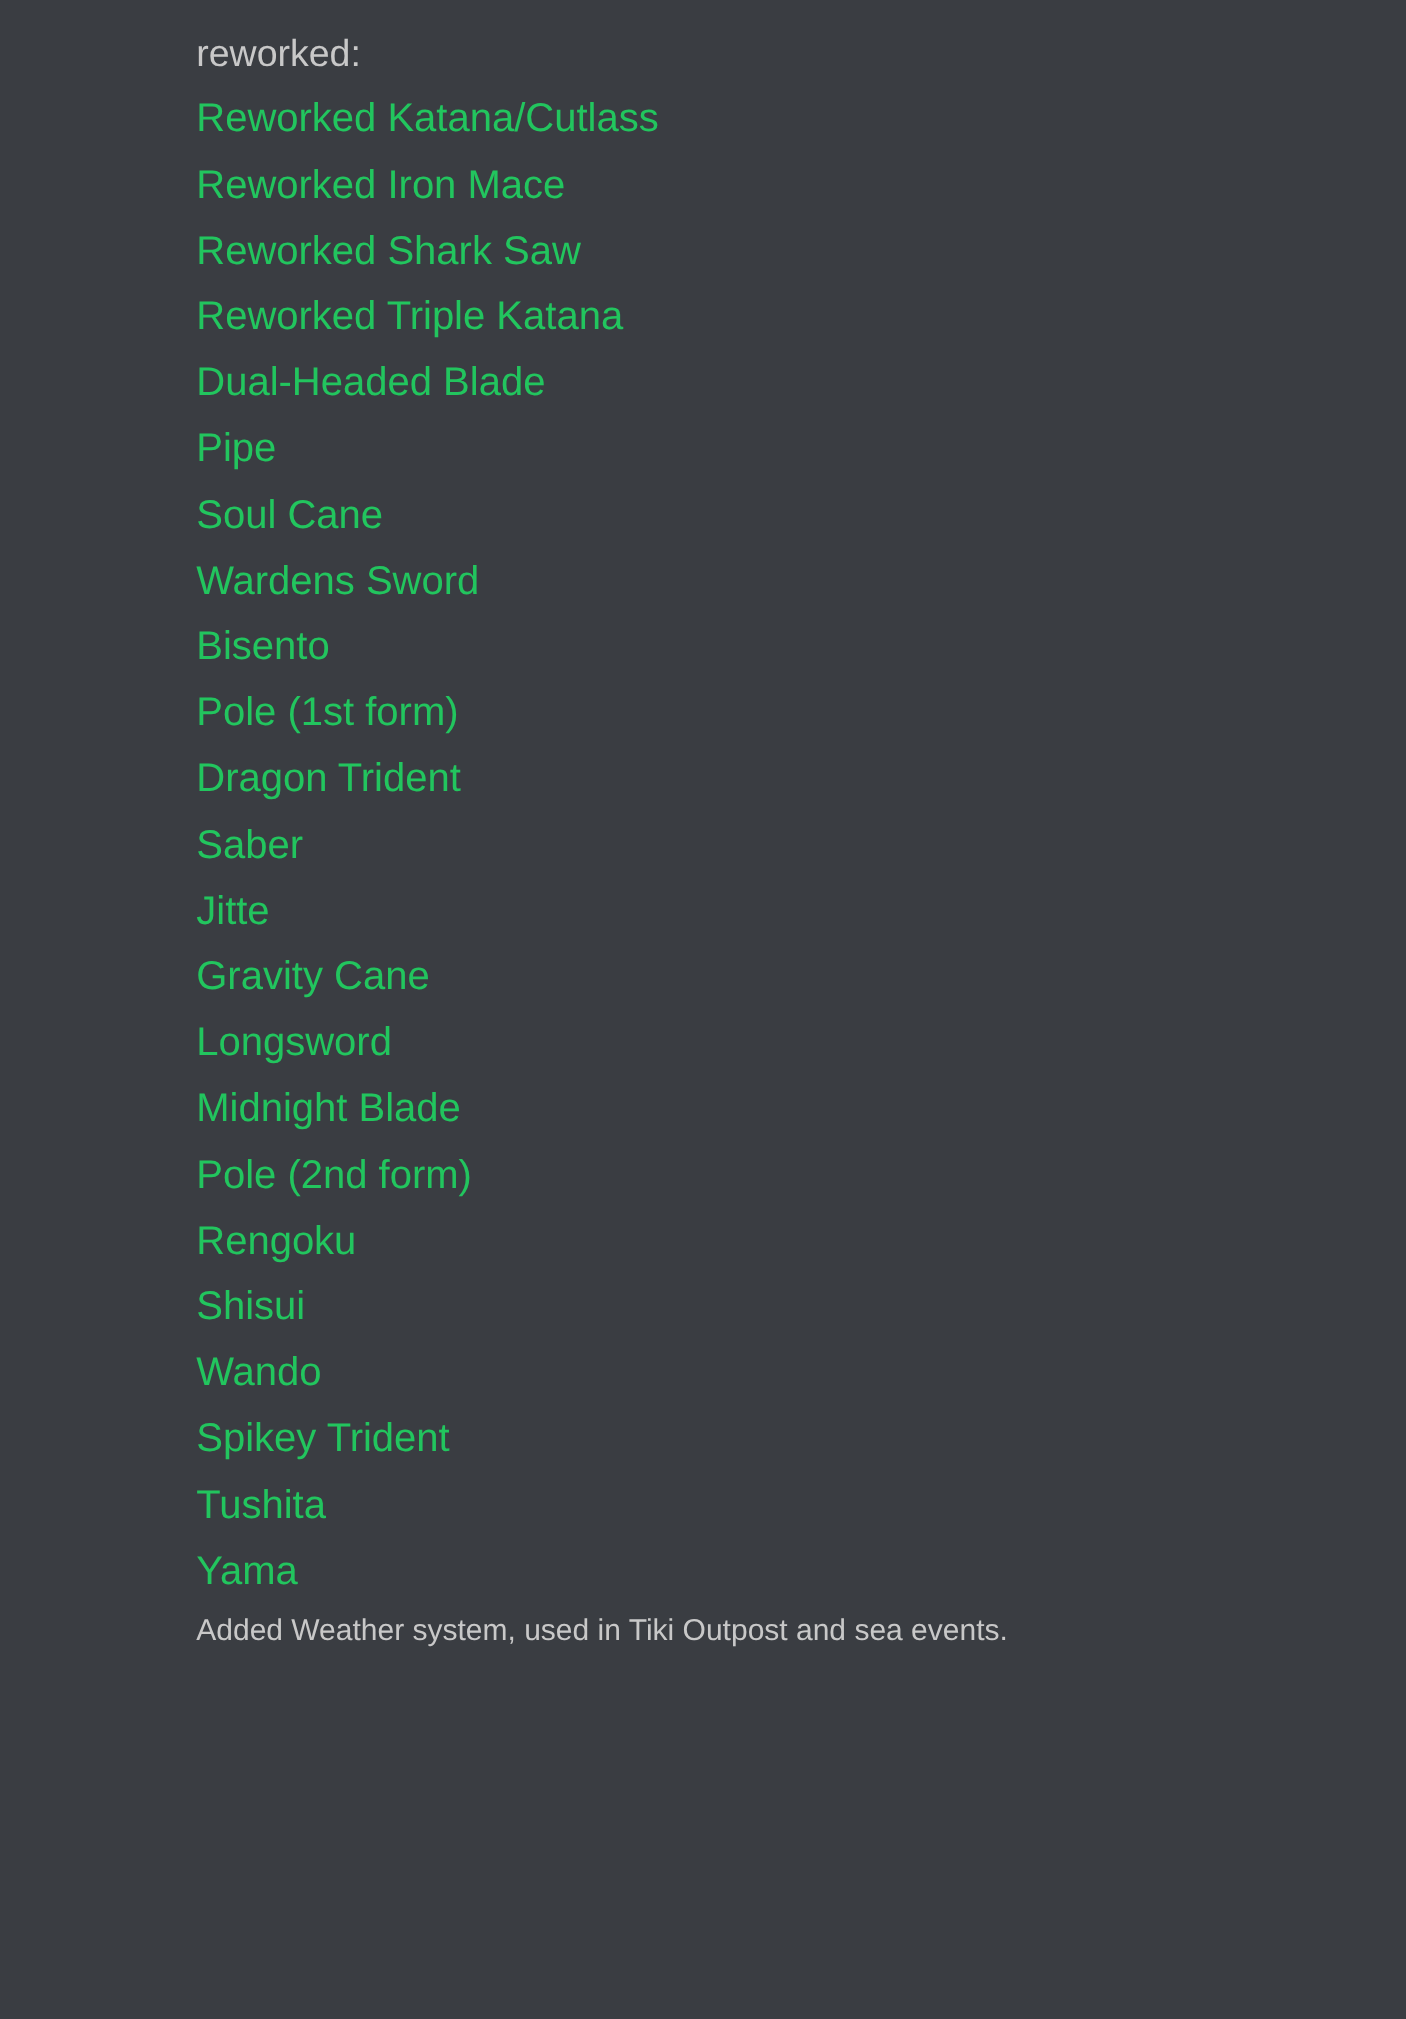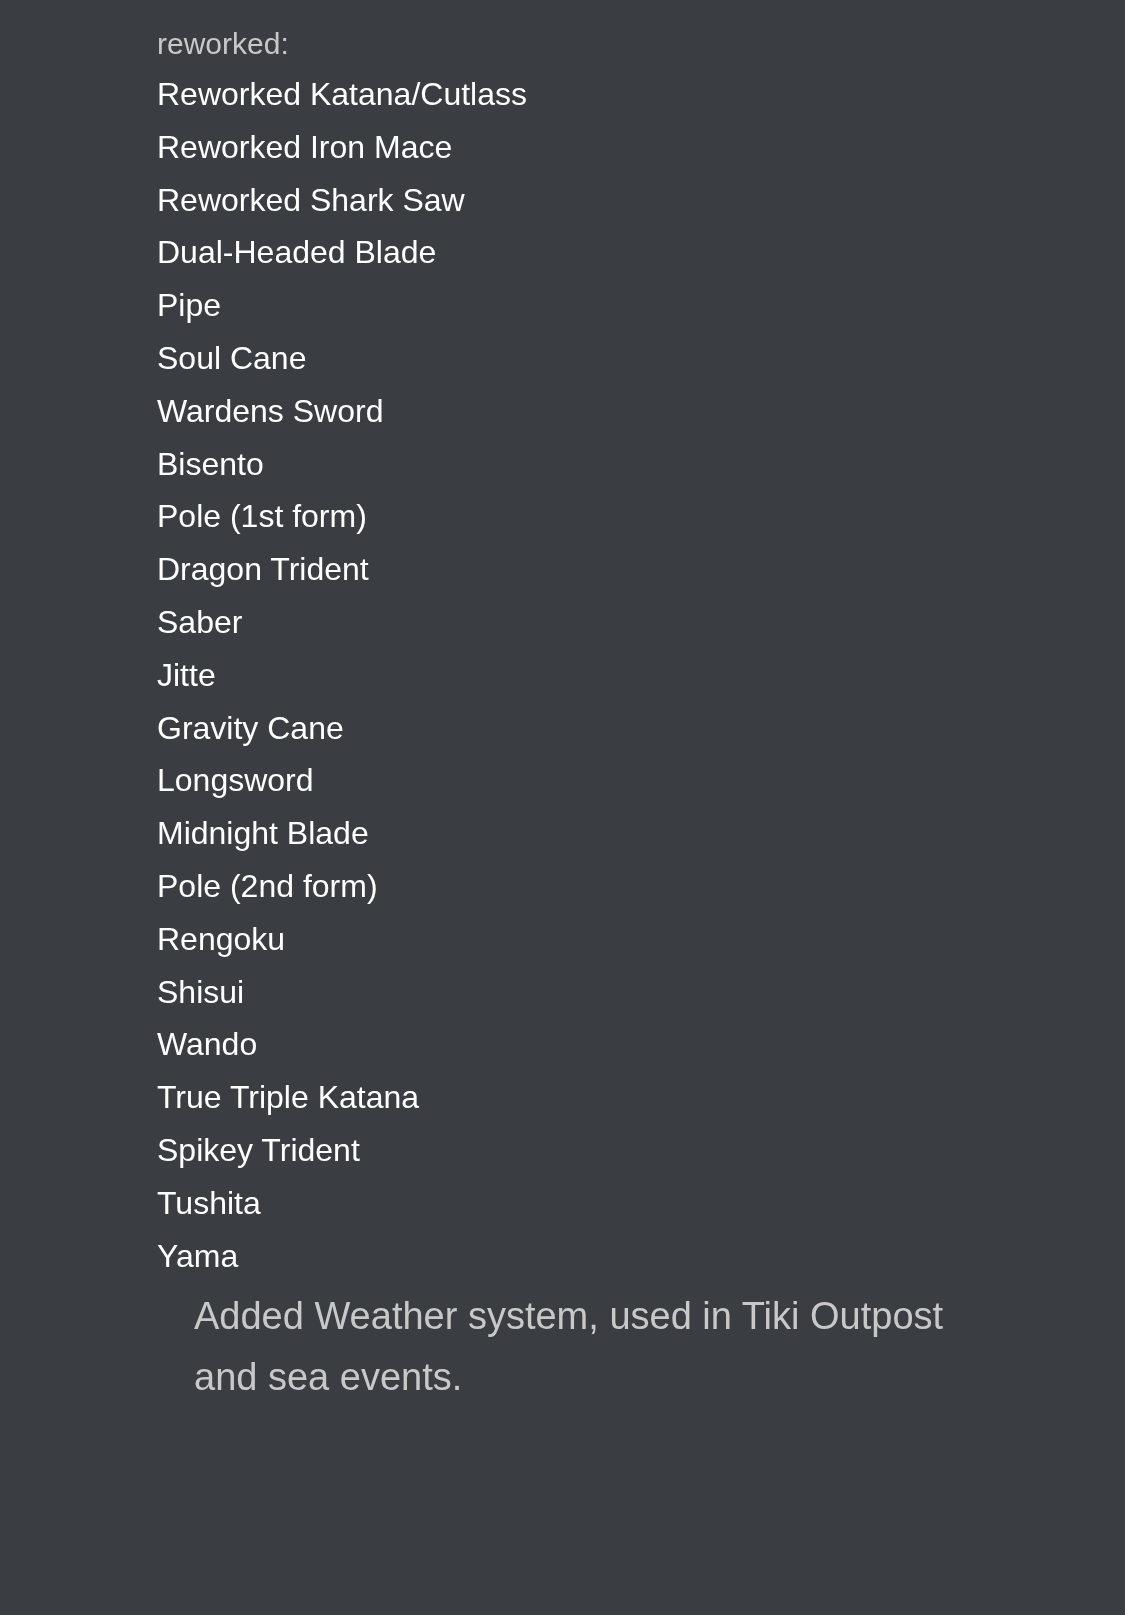--- a/index.html
+++ b/index.html
@@ -22,58 +22,57 @@
       padding: 20px 157px 40px 157px;
     }
 
     .section-header {
       color: #c8c8c8;
       font-size: 30px;
       line-height: 1.6;
     }
 
     .list-item {
-      color: #ffffff;
+      color: #22c55e;
       font-size: 32px;
       line-height: 1.65;
       display: block;
     }
 
     .footer-text {
       color: #c8c8c8;
-      font-size: 38px;
+      font-size: 24px;
       line-height: 1.6;
       margin-top: 4px;
-      margin-left: 37px;
     }
   </style>
 </head>
 <body>
 
 <div class="content">
   <div class="section-header">reworked:</div>
   <div id="items-container">
       <span class="list-item">Reworked Katana/Cutlass</span>
       <span class="list-item">Reworked Iron Mace</span>
       <span class="list-item">Reworked Shark Saw</span>
+      <span class="list-item">Reworked Triple Katana</span>
       <span class="list-item">Dual-Headed Blade</span>
       <span class="list-item">Pipe</span>
       <span class="list-item">Soul Cane</span>
       <span class="list-item">Wardens Sword</span>
       <span class="list-item">Bisento</span>
       <span class="list-item">Pole (1st form)</span>
       <span class="list-item">Dragon Trident</span>
       <span class="list-item">Saber</span>
       <span class="list-item">Jitte</span>
       <span class="list-item">Gravity Cane</span>
       <span class="list-item">Longsword</span>
       <span class="list-item">Midnight Blade</span>
       <span class="list-item">Pole (2nd form)</span>
       <span class="list-item">Rengoku</span>
       <span class="list-item">Shisui</span>
       <span class="list-item">Wando</span>
-      <span class="list-item">True Triple Katana</span>
       <span class="list-item">Spikey Trident</span>
       <span class="list-item">Tushita</span>
       <span class="list-item">Yama</span>
     </div>
   <div class="footer-text">Added Weather system, used in Tiki Outpost and sea events.</div>
 </div>
 
 </body></html>

